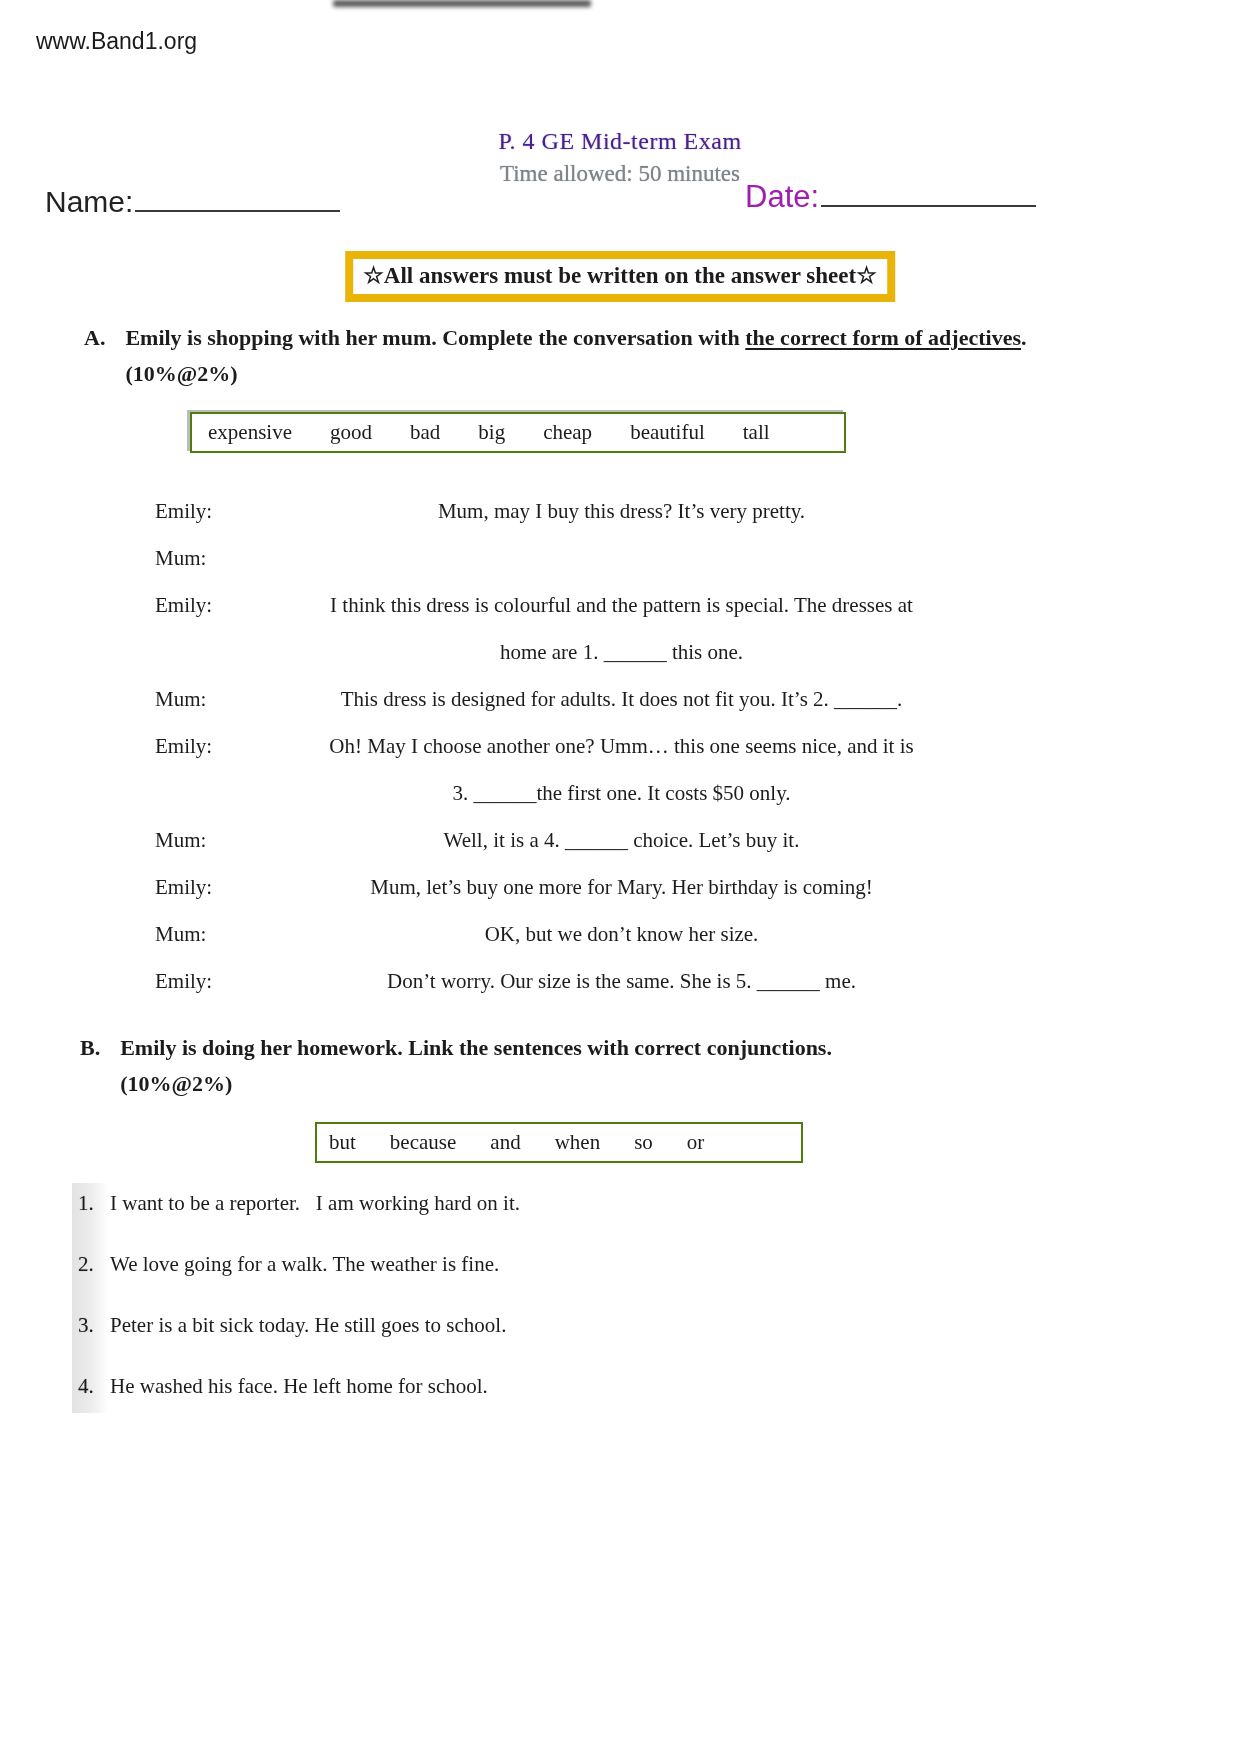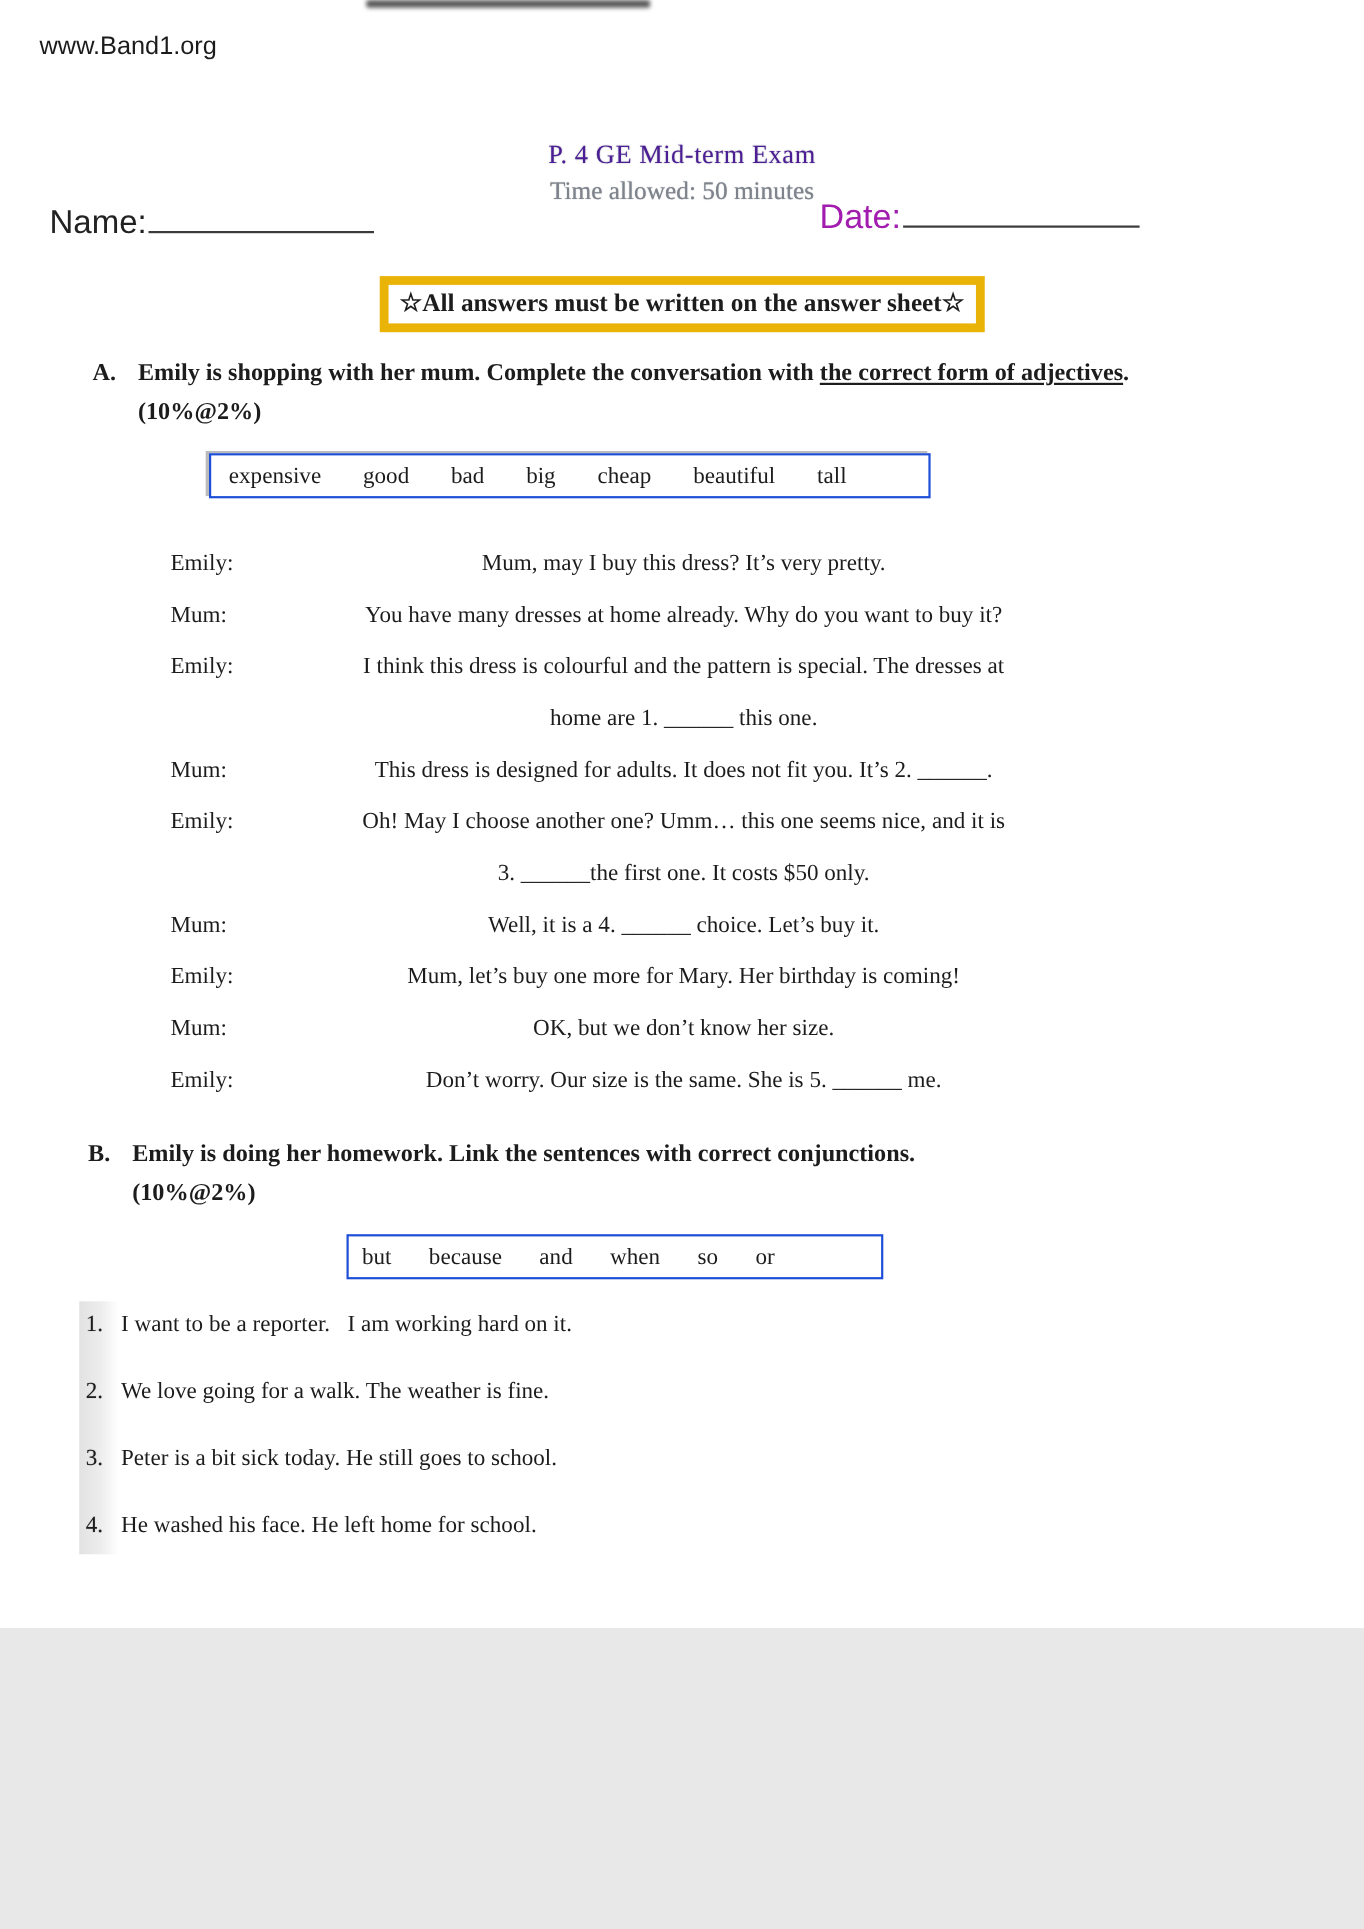--- a/index.html
+++ b/index.html
@@ -1,20 +1,20 @@
 <!DOCTYPE html>
 <html><head>
 <meta charset="utf-8">
 <style>
   * { box-sizing: border-box; }
   html, body { margin: 0; padding: 0; background: #e8e8e8; }
   .page {
     position: relative;
     width: 1240px;
-    height: 1480px;
+    height: 1754px;
     margin: 0 auto;
     background: #ffffff;
     font-family: "Liberation Serif", serif;
     color: #1c1c1c;
     overflow: hidden;
   }
 
   
   .top-artifact {
     position: absolute;
@@ -98,21 +98,21 @@
     font-size: 22px;
     line-height: 1.62;
   }
   .section-a-heading { top: 320px; left: 84px; width: 956px; }
   .section-b-heading { top: 1030px; left: 80px; width: 956px; }
   .section-label { flex: 0 0 auto; }
   .underline { text-decoration: underline; text-underline-offset: 3px; }
 
   .word-box {
     position: absolute;
-    border: 2px solid #1d4ed8;
+    border: 2px solid #4d7c0f;
     display: flex;
     align-items: center;
     font-size: 21px;
     padding: 6px 16px;
   }
   .word-box-a { top: 412px; left: 190px; width: 656px; gap: 38px; box-shadow: -3px -2px 0 0 rgba(60,60,60,.35); }
   .word-box-b { top: 1122px; left: 315px; width: 488px; gap: 34px; padding-left: 12px; }
 
   .dialogue {
     position: absolute;
@@ -179,23 +179,20 @@
 
   <div class="dialogue">
     <div class="dialogue-row">
       <div class="speaker">Emily:</div>
       <div class="speech">
         <div class="line">Mum, may I buy this dress? It’s very pretty.</div>
       </div>
     </div>
     <div class="dialogue-row">
       <div class="speaker">Mum:</div>
-      <div class="speech">
-        <div class="line">You have many dresses at home already. Why do you want to buy it?</div>
-      </div>
     </div>
     <div class="dialogue-row">
       <div class="speaker">Emily:</div>
       <div class="speech">
         <div class="line">I think this dress is colourful and the pattern is special. The dresses at</div>
         <div class="line">home are 1. ______ this one.</div>
       </div>
     </div>
     <div class="dialogue-row">
       <div class="speaker">Mum:</div>

